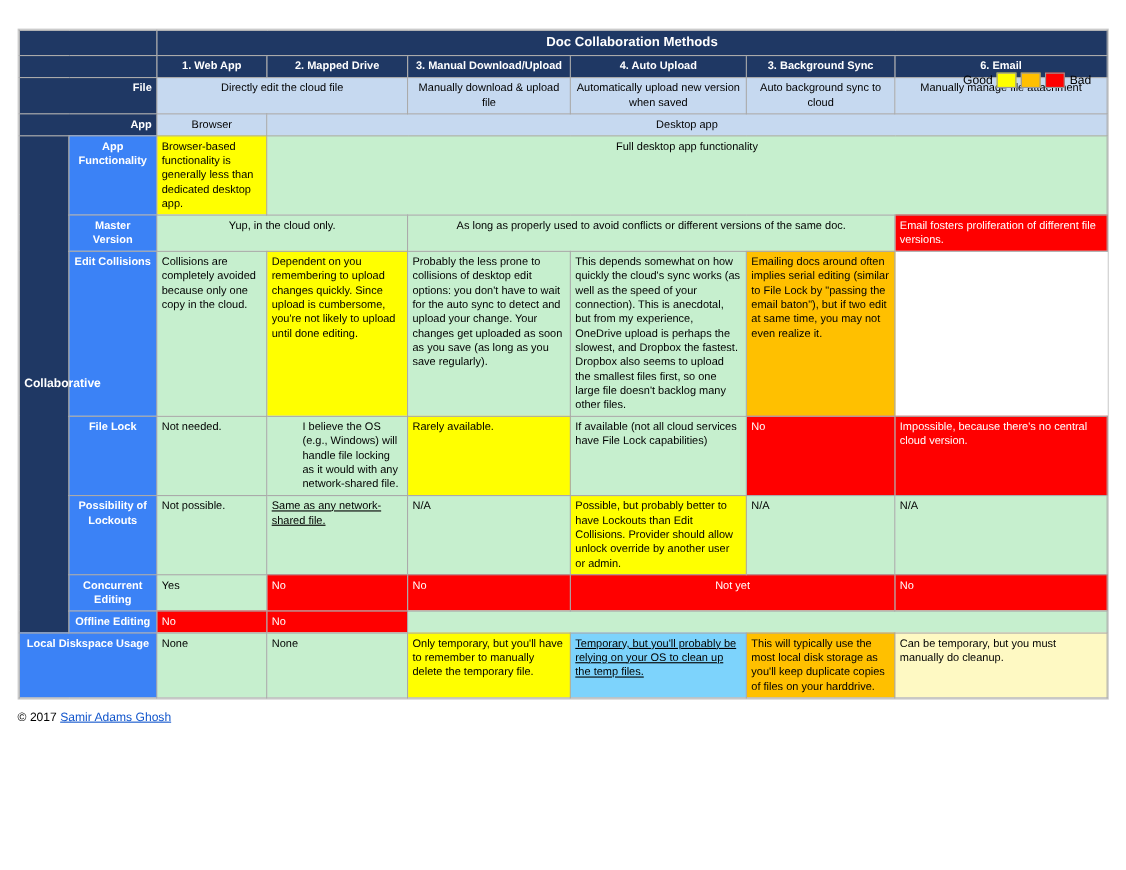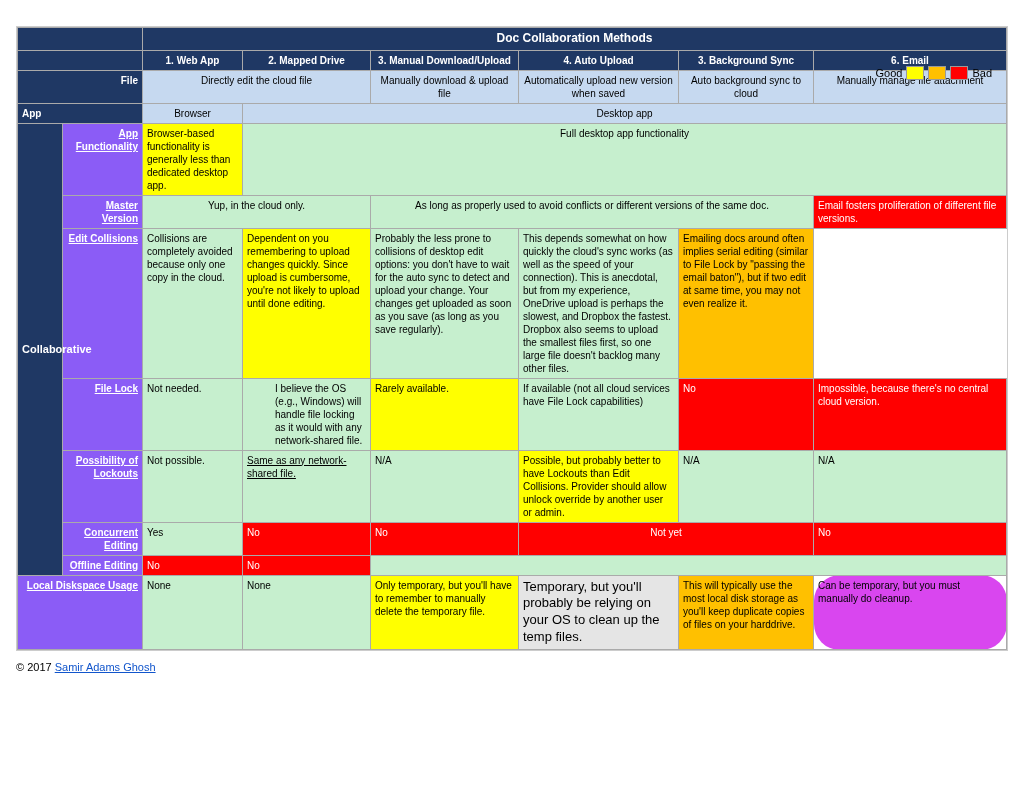--- a/index.html
+++ b/index.html
@@ -15,21 +15,21 @@
     .table-wrapper { margin-top: 10px; border: 1px solid #ccc; }
     
     table { width: 100%; border-collapse: collapse; table-layout: fixed; }
     
     th, td { border: 1px solid #aaa; padding: 3px 4px; vertical-align: top; font-size: 10px; line-height: 1.3; }
     
     .header-main { background: #1F3864; color: #fff; text-align: center; font-weight: bold; font-size: 12px; }
     .header-col { background: #1F3864; color: #fff; text-align: center; font-weight: bold; font-size: 10px; }
     
     .row-label-section { background: #1F3864; color: #fff; text-align: right; font-size: 10px; font-weight: bold; padding: 3px 4px; }
-    .row-label { background: #8b5cf6; color: #fff; text-align: right; font-size: 10px; font-weight: bold; padding: 3px 4px; text-decoration: underline; }
+    .row-label { background: #3b82f6; color: #fff; text-align: center; font-size: 10px; font-weight: bold; padding: 3px 4px; }
     
     .file-row { background: #C6D9F0; text-align: center; font-size: 10px; }
     .app-row { background: #C6D9F0; text-align: center; font-size: 10px; }
     
     .footer { margin-top: 10px; font-size: 11px; }
     .footer a { color: #1155CC; }
     
     .considerations-label { background: #1F3864; color: #fff; font-weight: bold; text-align: center; vertical-align: middle; font-size: 11px; }
 
     .position-wrapper { position: relative; }
@@ -82,21 +82,21 @@
     <tr>
       <td colspan="2" class="row-label-section" style="text-align:right;">File</td>
       <td colspan="2" class="file-row" style="text-align:center; background:#C6D9F0;">Directly edit the cloud file</td>
       <td class="file-row" style="text-align:center; background:#C6D9F0;">Manually download &amp; upload file</td>
       <td class="file-row" style="text-align:center; background:#C6D9F0;">Automatically upload new version when saved</td>
       <td class="file-row" style="text-align:center; background:#C6D9F0;">Auto background sync to cloud</td>
       <td class="file-row" style="text-align:center; background:#C6D9F0;">Manually manage file attachment</td>
     </tr>
 
     <tr>
-      <td colspan="2" class="row-label-section" style="text-align:left;margin-top:37px;">App</td>
+      <td colspan="2" class="row-label-section" style="text-align:right;margin-top:37px;">App</td>
       <td class="app-row" style="background:#C6D9F0; text-align:center;">Browser</td>
       <td colspan="5" class="app-row" style="background:#C6D9F0; text-align:center;">Desktop app</td>
     </tr>
 
     <tr>
       <td rowspan="7" class="considerations-label">Collaborative</td>
       <td class="row-label">App Functionality</td>
       <td style="background:#FFFF00; font-size:10px;">Browser-based functionality is generally less than dedicated desktop app.</td>
       <td colspan="5" style="background:#C6EFCE; text-align:center; font-size:10px;">Full desktop app functionality</td>
     </tr>
@@ -151,23 +151,23 @@
       <td style="background:#FF0000; color:#fff; font-size:10px;">No</td>
       <td style="background:#FF0000; color:#fff; font-size:10px;">No</td>
       <td colspan="4" style="background:#C6EFCE; font-size:10px;"></td>
     </tr>
 
     <tr>
       <td colspan="2" class="row-label">Local Diskspace Usage</td>
       <td style="background:#C6EFCE; font-size:10px;">None</td>
       <td style="background:#C6EFCE; font-size:10px;">None</td>
       <td style="background:#FFFF00; font-size:10px;">Only temporary, but you'll have to remember to manually delete the temporary file.</td>
-      <td style="background:#e5e5e5; font-size:13px;">Temporary, but you'll probably be relying on your OS to clean up the temp files.</td>
+      <td style="background:#7dd3fc; font-size:10px;text-decoration:underline;">Temporary, but you'll probably be relying on your OS to clean up the temp files.</td>
       <td style="background:#FFC000; font-size:10px;">This will typically use the most local disk storage as you'll keep duplicate copies of files on your harddrive.</td>
-      <td style="background:#d946ef; font-size:10px;border-radius:26px;">Can be temporary, but you must manually do cleanup.</td>
+      <td style="background:#fef9c3; font-size:10px;">Can be temporary, but you must manually do cleanup.</td>
     </tr>
   </tbody>
 </table>
 </div>
 
 <div class="footer">
   <span>© 2017</span>
   <a href="#">Samir Adams Ghosh</a>
 </div>
 

